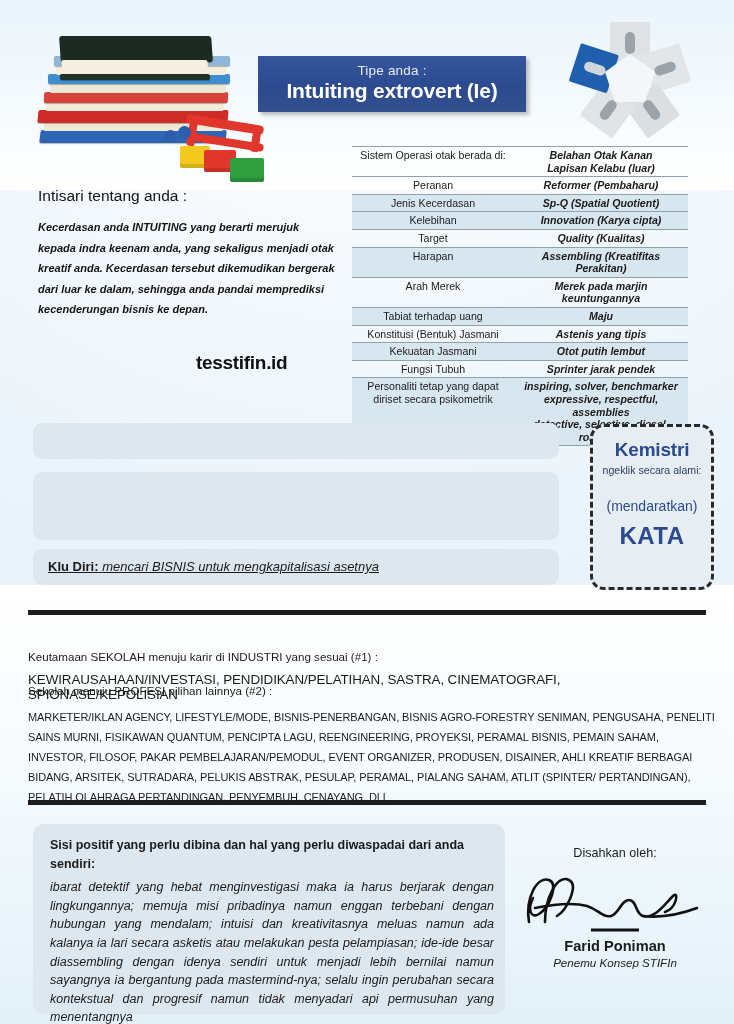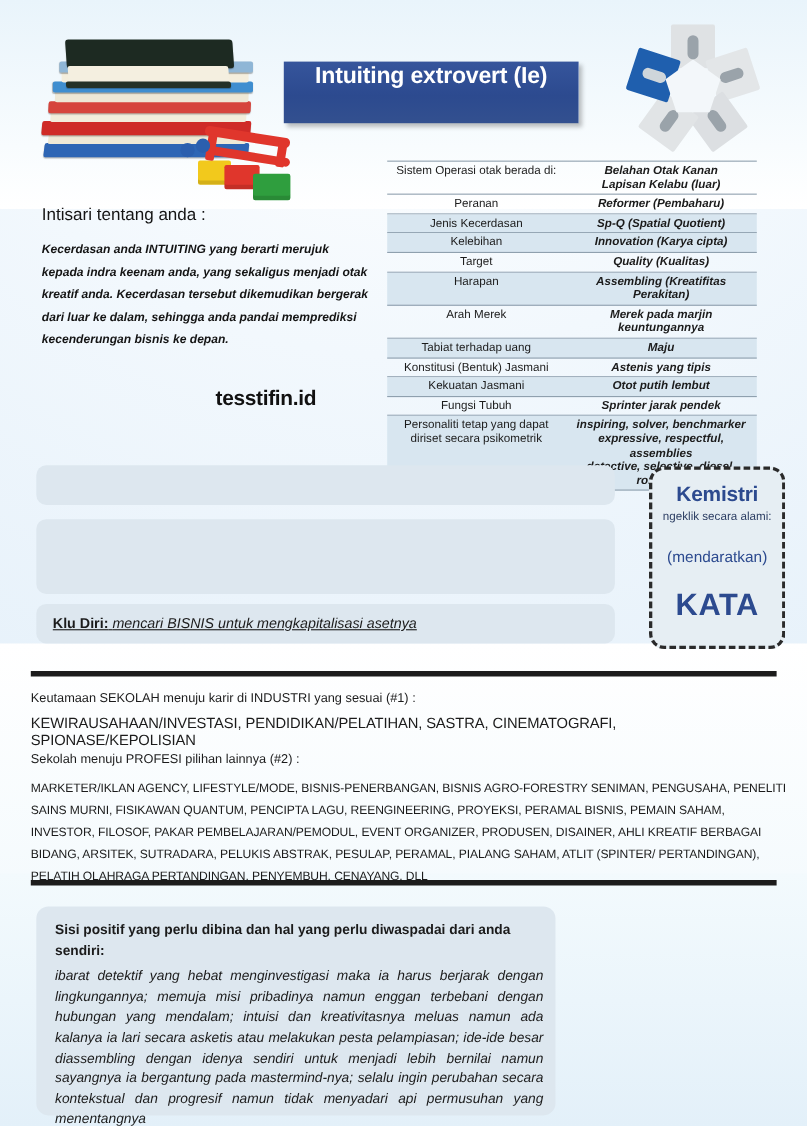--- a/index.html
+++ b/index.html
@@ -76,29 +76,29 @@
 
   
   #kemistri{
     position:absolute;left:590px;top:424px;width:118px;height:160px;
     border:3px dashed #2a2a2a;border-radius:14px;
     background:#e6eef3;text-align:center;color:#2c4a8f;
   }
   #kemistri .k1{font-size:19px;font-weight:bold;margin-top:12px;letter-spacing:-.2px;}
   #kemistri .k2{font-size:10.6px;margin-top:3px;color:#2c3e63;}
   #kemistri .k3{font-size:14px;margin-top:22px;}
-  #kemistri .k4{font-size:28px;font-weight:bold;margin-top:20px;letter-spacing:.5px;}
+  #kemistri .k4{font-size:24px;font-weight:bold;margin-top:8px;letter-spacing:.5px;}
 
   
   .rule{position:absolute;left:28px;width:678px;height:5px;background:#1c1c1c;}
   #rule1{top:610px;}
   #rule2{top:800px;}
 
   
-  #ind{position:absolute;left:28px;top:628px;width:682px;color:#1b1b1b;}
+  #ind{position:absolute;left:28px;top:650px;width:682px;color:#1b1b1b;}
   #ind .cap{font-size:11.6px;}
   #ind .big{font-size:13.4px;margin-top:9px;letter-spacing:-.1px;}
   #prof{position:absolute;left:28px;top:684px;width:690px;}
   #prof .cap{font-size:11.6px;}
   #prof .list{font-size:11px;line-height:20px;margin-top:10px;letter-spacing:-.1px;}
 
   
   #posbox{
     position:absolute;left:33px;top:824px;width:472px;height:190px;
     background:#dde7ef;border-radius:11px;
@@ -170,20 +170,21 @@
         <g transform="rotate(288)">
           <rect x="-20" y="-58" width="40" height="40" fill="#1f5fae" rx="2"></rect>
           <rect x="-5" y="-48" width="10" height="22" fill="#cfd6db" rx="5"></rect>
         </g>
         <polygon points="0,-26 25,-8 15,22 -15,22 -25,-8" fill="#f3f7fa"></polygon>
       </g>
     </svg>
   </div>
 
   <div id="banner">
+    <div class="t1">Tipe anda :</div>
     <div class="t2">Intuiting extrovert (Ie)</div>
   </div>
 
   <div id="intro">
     <div class="head">Intisari tentang anda :</div>
     <div class="body">Kecerdasan anda INTUITING  yang berarti merujuk kepada indra keenam anda, yang sekaligus menjadi otak kreatif anda. Kecerdasan tersebut dikemudikan bergerak dari luar ke dalam, sehingga anda pandai memprediksi kecenderungan bisnis ke depan.</div>
   </div>
   <div id="watermark">tesstifin.id</div>
 
   <div id="table">
@@ -267,14 +268,28 @@
     <div class="cap">Sekolah menuju PROFESI pilihan lainnya (#2) :</div>
     <div class="list">MARKETER/IKLAN AGENCY, LIFESTYLE/MODE, BISNIS-PENERBANGAN, BISNIS AGRO-FORESTRY SENIMAN, PENGUSAHA, PENELITI SAINS MURNI, FISIKAWAN QUANTUM,  PENCIPTA LAGU, REENGINEERING,  PROYEKSI, PERAMAL BISNIS, PEMAIN SAHAM, INVESTOR, FILOSOF,  PAKAR PEMBELAJARAN/PEMODUL, EVENT ORGANIZER, PRODUSEN, DISAINER, AHLI KREATIF BERBAGAI BIDANG, ARSITEK, SUTRADARA, PELUKIS ABSTRAK, PESULAP, PERAMAL, PIALANG SAHAM, ATLIT (SPINTER/ PERTANDINGAN), PELATIH OLAHRAGA PERTANDINGAN, PENYEMBUH, CENAYANG, DLL</div>
   </div>
 
   <div id="posbox"></div>
   <div id="postxt">
     <div class="h">Sisi positif yang perlu dibina dan hal yang perlu diwaspadai dari anda sendiri:</div>
     <div class="p">ibarat detektif yang hebat menginvestigasi  maka ia harus berjarak dengan lingkungannya; memuja misi pribadinya namun enggan terbebani dengan hubungan yang mendalam; intuisi dan  kreativitasnya meluas namun ada kalanya ia lari secara asketis atau melakukan pesta pelampiasan; ide-ide besar diassembling dengan idenya sendiri untuk menjadi lebih bernilai  namun sayangnya ia bergantung pada mastermind-nya; selalu ingin perubahan secara kontekstual dan progresif namun tidak menyadari api permusuhan yang menentangnya</div>
   </div>
 
+  <div id="sign">
+    <div class="dis">Disahkan oleh:</div>
+    <svg width="200" height="72">
+      <g fill="none" stroke="#111" stroke-width="2.6" stroke-linecap="round">
+        <path d="M14 58 C10 34, 22 12, 34 16 C44 20, 34 44, 24 50 C16 55, 12 46, 18 34"></path>
+        <path d="M30 58 C30 34, 42 10, 54 16 C64 21, 52 46, 42 52"></path>
+        <path d="M20 44 C40 40, 58 38, 72 42 C84 46, 88 54, 96 52 C104 50, 106 36, 114 36 C122 36, 120 50, 128 52 C140 55, 150 40, 158 32 C164 26, 162 44, 150 48"></path>
+        <path d="M128 52 C146 54, 166 50, 182 44"></path>
+      </g>
+      <line x1="76" y1="66" x2="124" y2="66" stroke="#111" stroke-width="3"></line>
+    </svg>
+    <div class="nm">Farid Poniman</div>
+    <div class="rl">Penemu Konsep STIFIn</div>
+  </div>
 
 </div>
 
 </body></html>

